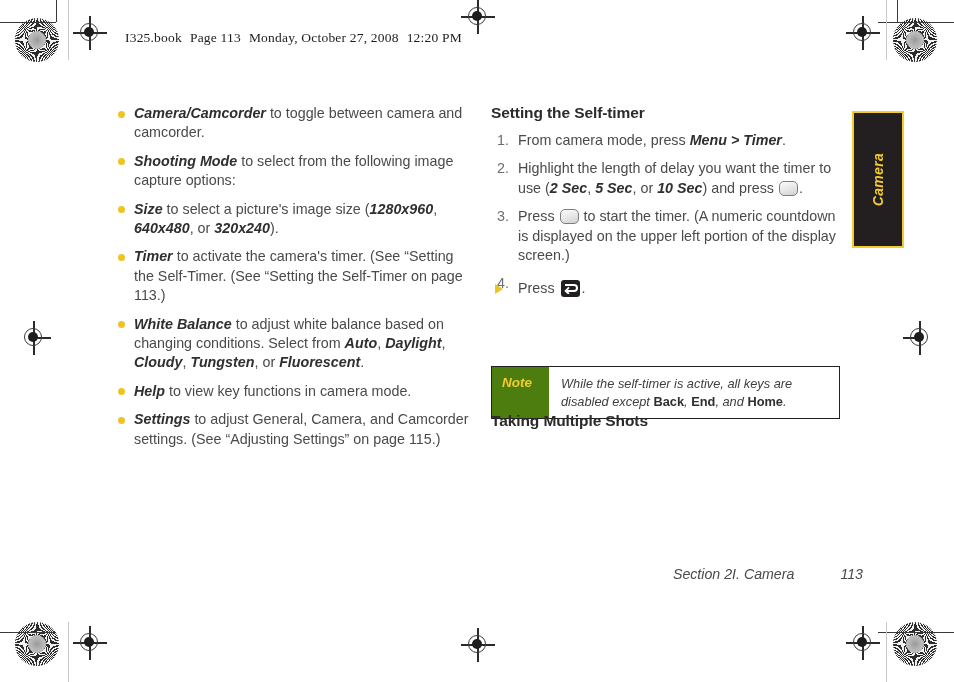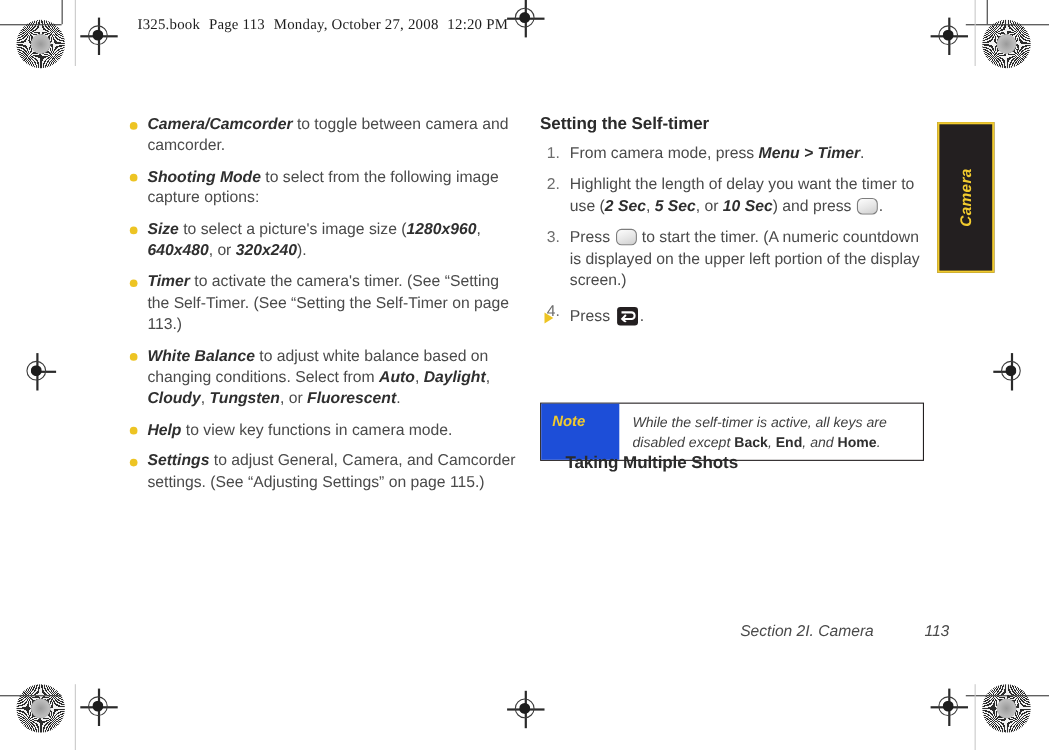--- a/index.html
+++ b/index.html
@@ -81,21 +81,21 @@
   .guideline {
     position: absolute;
     background: #c9c9c9;
     width: 1px;
   }
 
   
   .runhead {
     position: absolute;
     left: 125px;
-    top: 14px;
+    top: 30px;
     font-family: "Liberation Serif", serif;
     font-size: 13.5px;
     color: #1d1d1d;
     white-space: nowrap;
     letter-spacing: 0.2px;
   }
   .runhead .sp { display: inline-block; width: 8px; }
 
   
   .col {
@@ -244,27 +244,27 @@
     position: absolute;
     left: 491px;
     top: 366px;
     width: 349px;
     display: flex;
     border: 1px solid #231F20;
     box-sizing: border-box;
     background: #ffffff;
   }
   .notebox .lbl {
-    background: #1d4ed8;
+    background: #4d7c0f;
     color: #F2CB2E;
     font-style: italic;
     font-weight: bold;
     font-size: 13.5px;
     padding: 8px 9px 8px 10px;
-    width: 71px;
+    width: 57px;
     box-sizing: border-box;
     flex: 0 0 auto;
   }
   .notebox .txt {
     padding: 8px 10px 8px 12px;
     font-size: 12.8px;
     font-style: italic;
     line-height: 17.5px;
     color: #3f3f3f;
   }
@@ -457,21 +457,21 @@
     </span><span>.</span>
   </div>
 
 </div>
 
 <div class="notebox">
   <div class="lbl">Note</div>
   <div class="txt">While the self-timer is active, all keys are disabled except <b class="st">Back</b>, <b class="st">End</b>, <i>and</i> <b class="st">Home</b>.</div>
 </div>
 
-<div style="position:absolute; left:514px; top:412px; width:358px;">
+<div style="position:absolute; left:491px; top:412px; width:358px;">
   <h2 class="sect">Taking Multiple Shots</h2>
 </div>
 
 <div class="sidetab">
   <span>Camera</span>
 </div>
 
 <div class="footer">
   <span class="sect-name">Section 2I. Camera</span>
   <span class="pageno">113</span>

